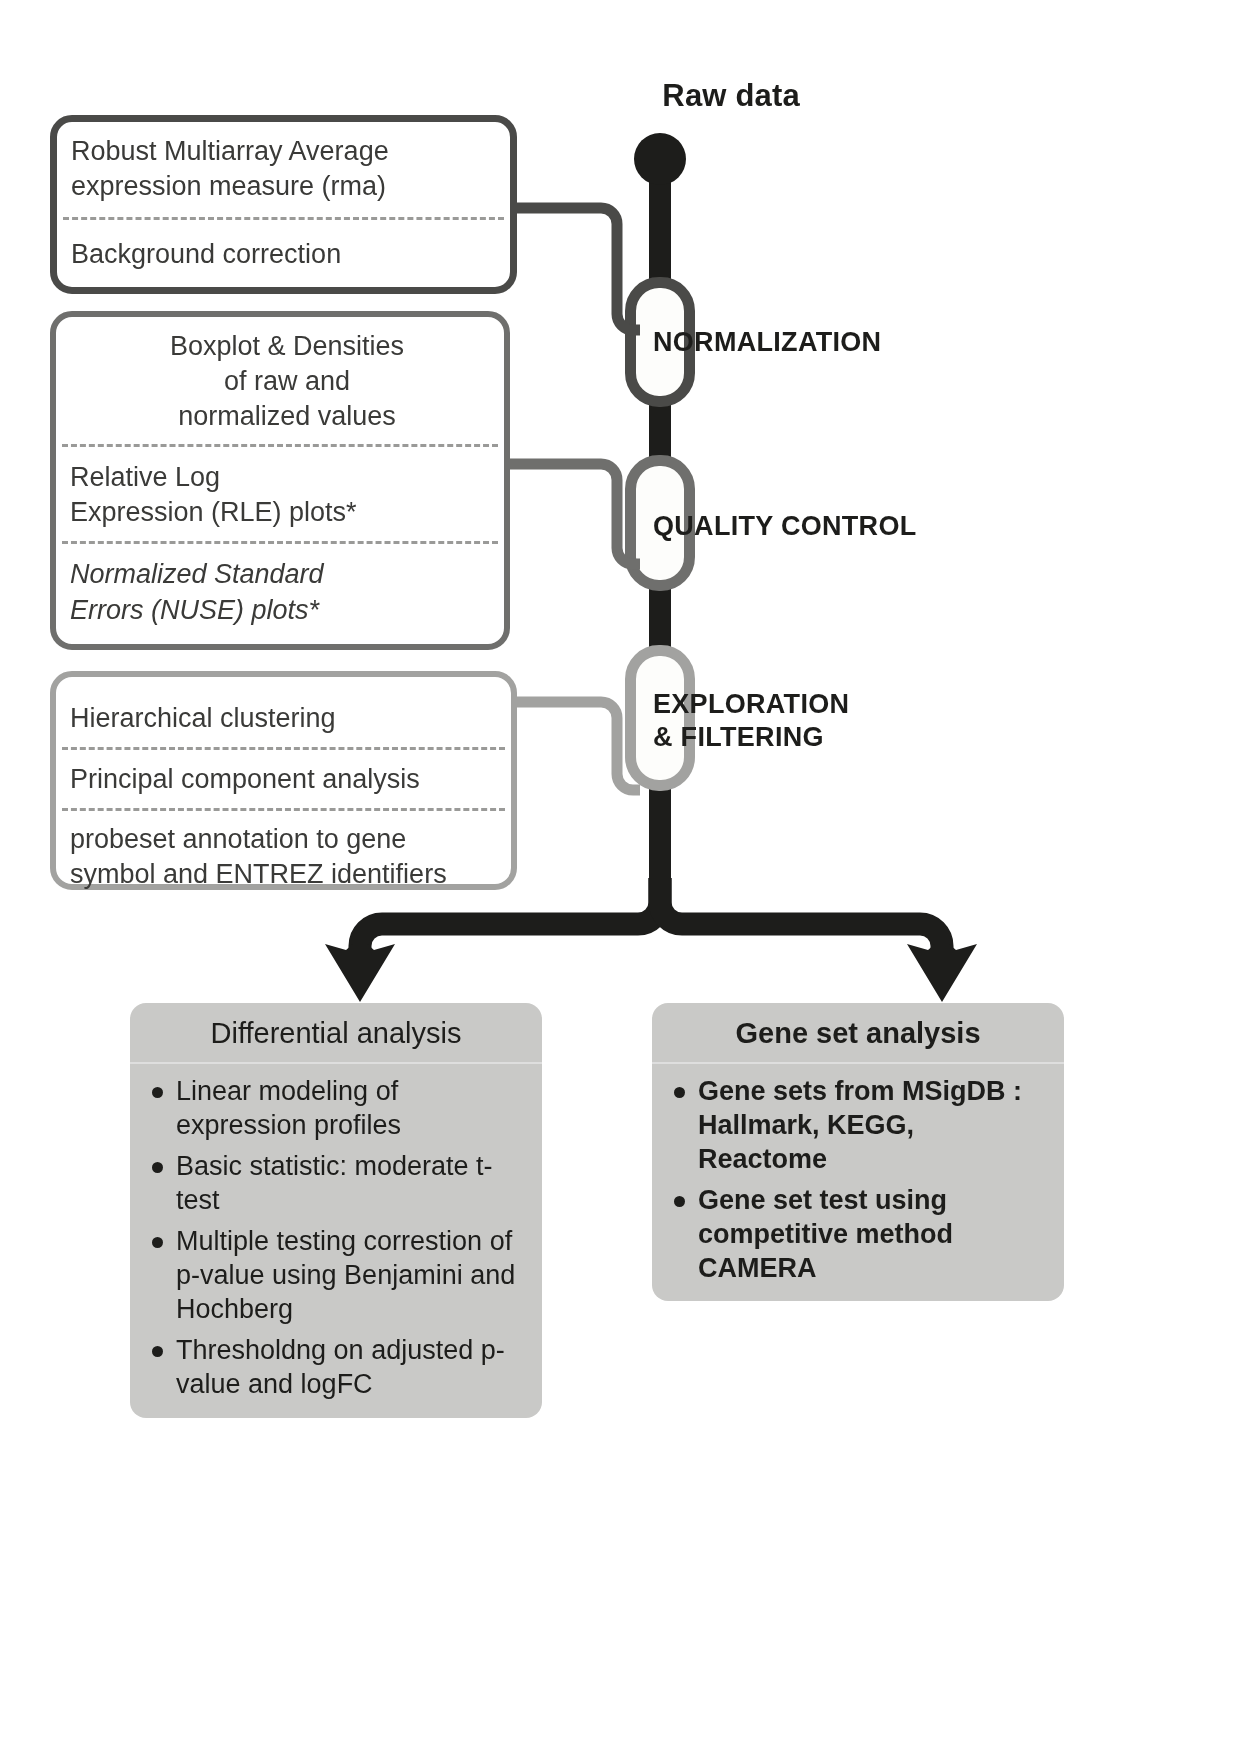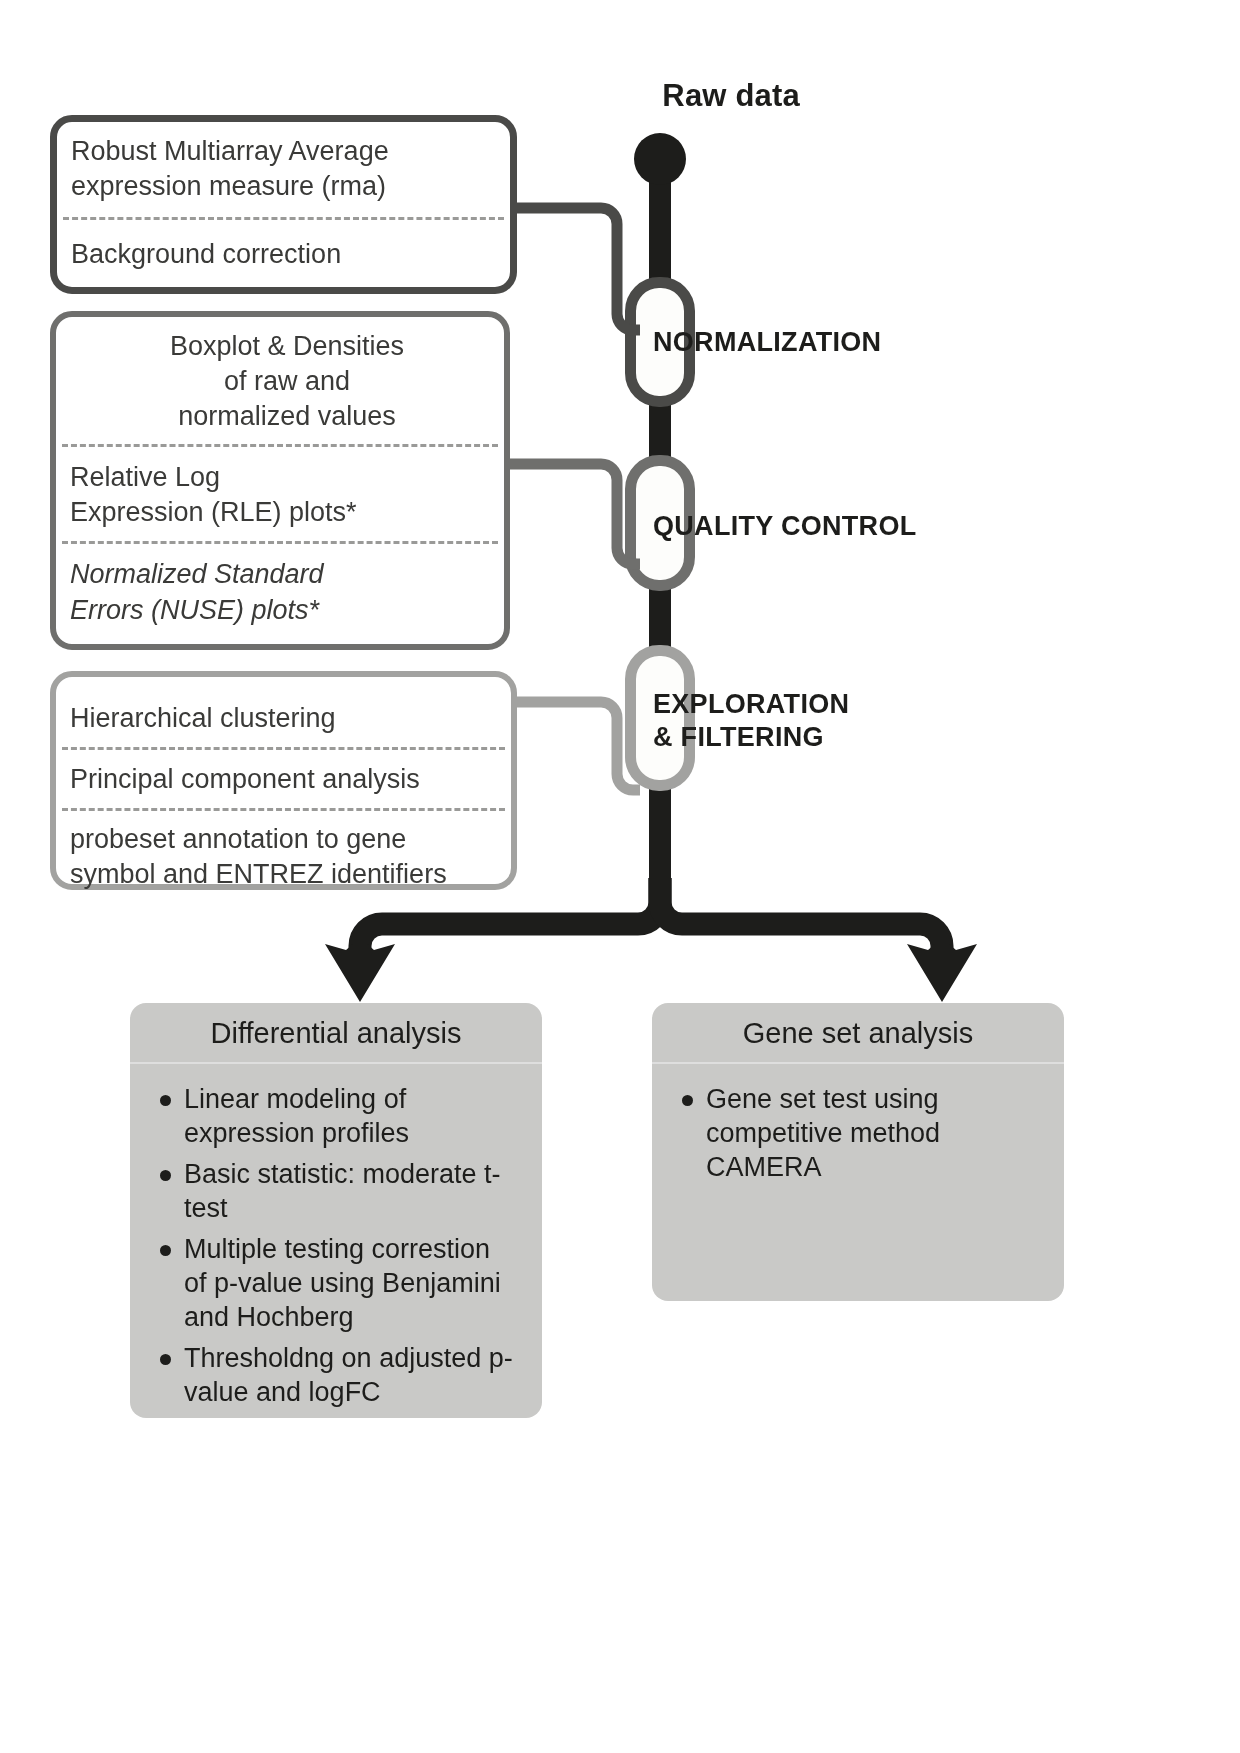--- a/index.html
+++ b/index.html
@@ -67,26 +67,26 @@
 
   
   .branch{position:absolute;left:0;top:860px;width:1240px;height:190px;}
 
   
   .fbox{
     position:absolute;box-sizing:border-box;border-radius:16px;
     background:#c9c9c7;
   }
   .fbox-diff{left:130px;top:1003px;width:412px;height:415px;}
-  .fbox-gsa {left:652px;top:1003px;width:412px;height:298px;}
+  .fbox-gsa {left:652px;top:1003px;width:412px;height:298px;font-weight:bold;}
   .fbox-title{
     text-align:center;font-size:29px;color:#1d1d1b;
     padding:14px 0 12px 0;border-bottom:2px solid #dedede;
   }
-  .blist{list-style:none;margin:8px;padding:10px 16px 10px 20px;}
+  .blist{list-style:none;margin:0;padding:10px 16px 10px 20px;}
   .blist li{
     position:relative;padding-left:26px;margin:0 0 7px 0;
     font-size:27px;line-height:1.26;color:#1d1d1b;
   }
   .blist li::before{
     content:"";position:absolute;left:2px;top:13px;
     width:11px;height:11px;border-radius:50%;background:#1d1d1b;
   }
 </style>
 </head>
@@ -175,17 +175,18 @@
       <li>Linear modeling of expression profiles</li>
       <li>Basic statistic: moderate t-test</li>
       <li>Multiple testing correstion of p-value using Benjamini and Hochberg</li>
       <li>Thresholdng on adjusted p-value and logFC</li>
     </ul>
   </div>
 
   <div class="fbox fbox-gsa">
     <div class="fbox-title">Gene set analysis</div>
     <ul class="blist">
+      <li>Gene sets from MSigDB : Hallmark, KEGG, Reactome</li>
       <li>Gene set test using competitive method CAMERA</li>
     </ul>
   </div>
 
 </div>
 
 </body></html>

